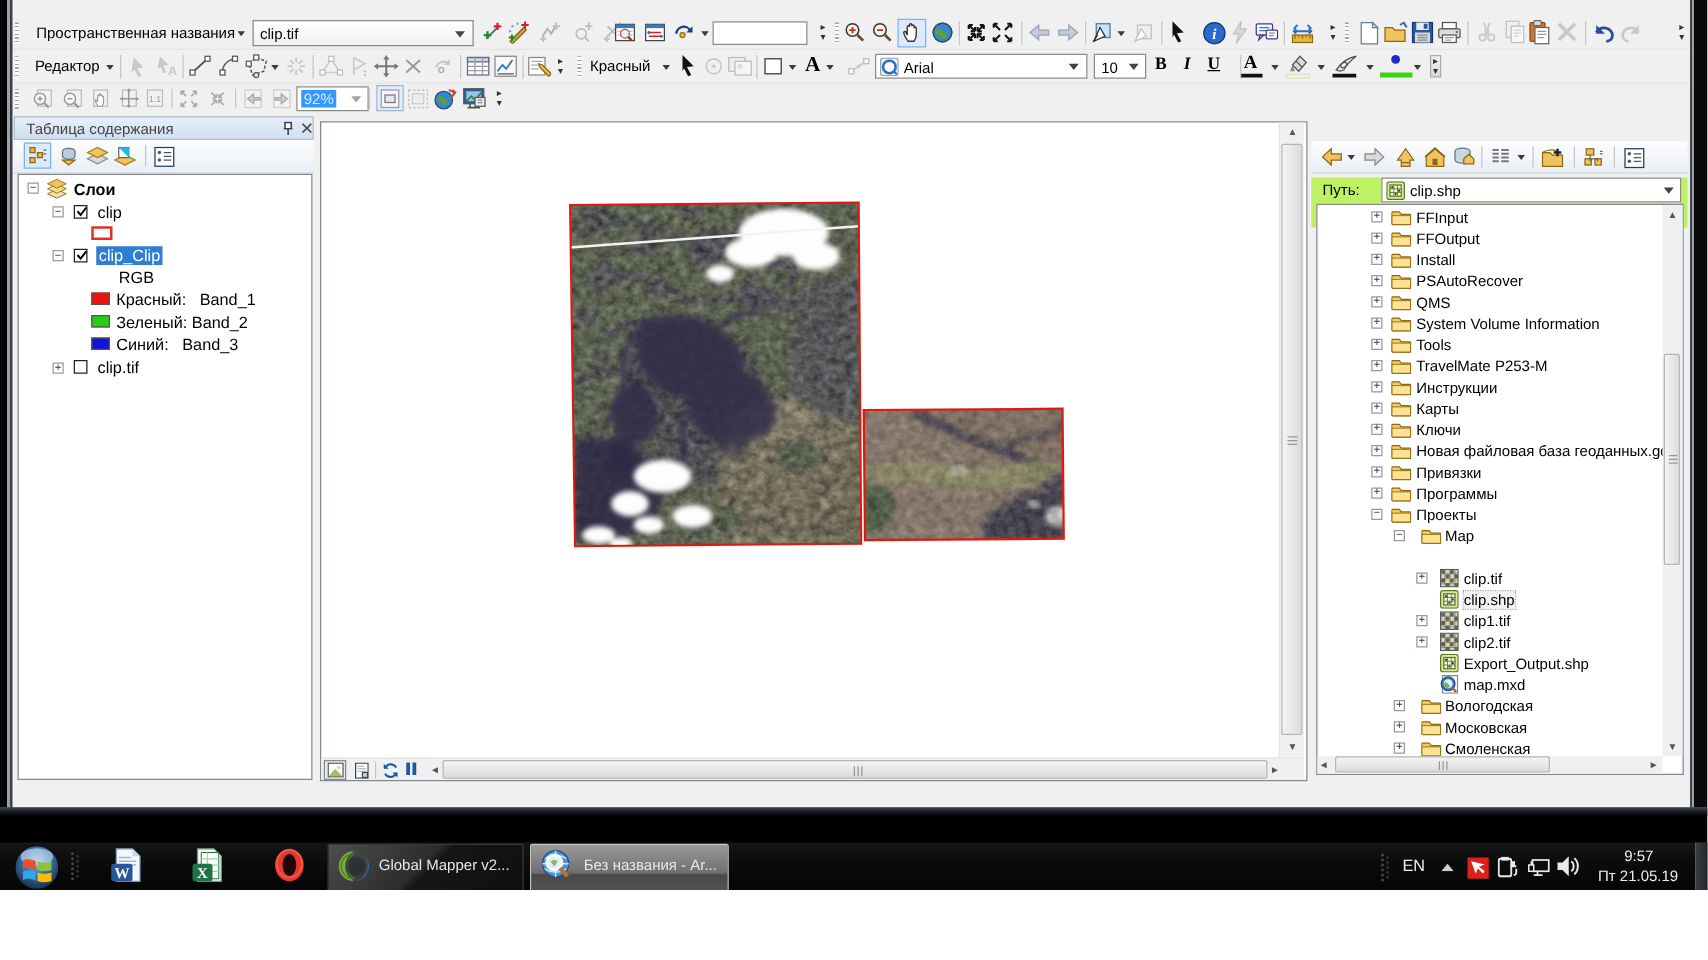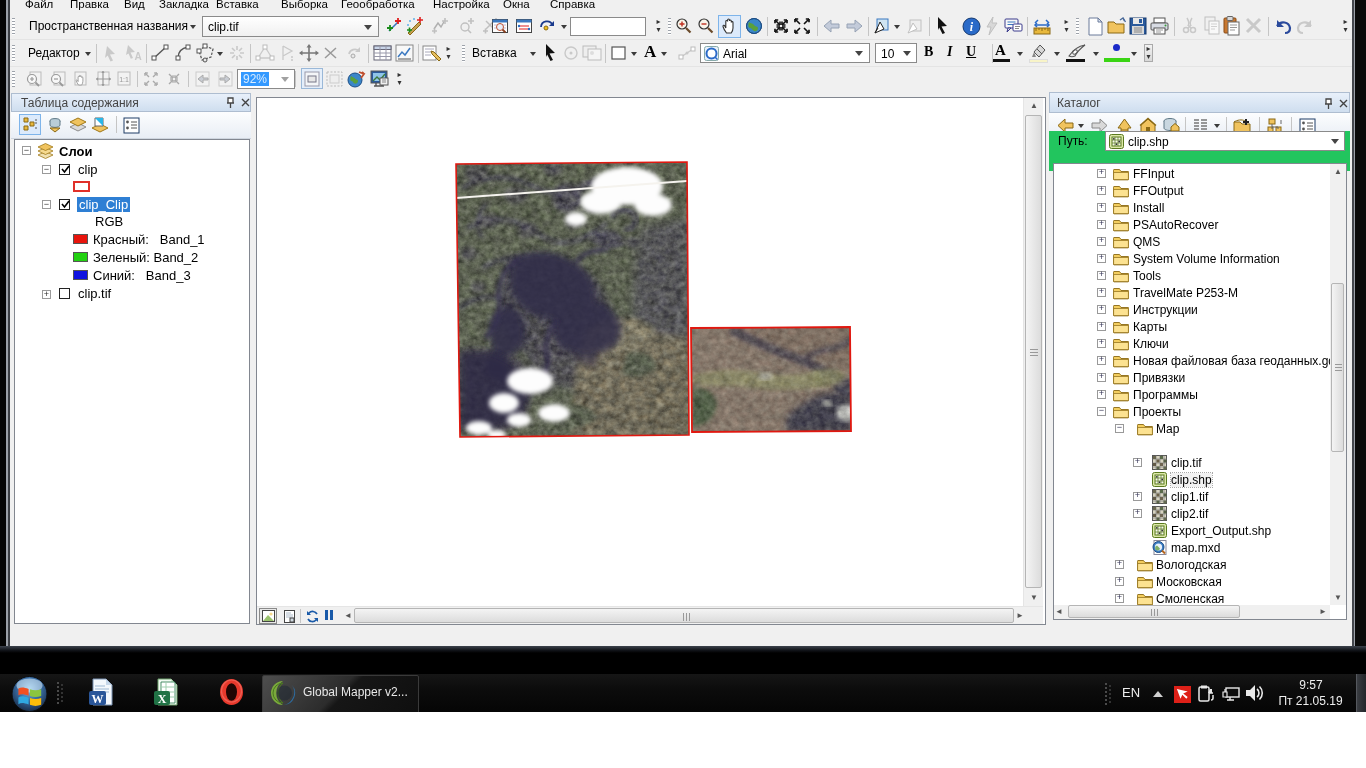--- a/index.html
+++ b/index.html
@@ -42,32 +42,20 @@
 
 #black{left:0;top:646px;width:1366px;height:66px;background:#000}
 #tbar{left:0;top:674px;width:1366px;height:38px;background:linear-gradient(180deg,#161616,#0c0c0c 40%,#050505)}
 .tbtn{position:absolute;top:1px;height:48px;border:1px solid #3a3a3a;border-radius:2px;color:#e8e8e8;font-size:12px}
 #white-bottom{left:0;top:712px;width:1366px;height:56px;background:#fff}
 .g{position:absolute}
 </style></head>
 <body>
 <div id="screen">
 <div class="abs" id="win">
-  <div class="abs" id="menu">
-    <span style="left:15px">Файл</span>
-        <span style="left:60px">Правка</span>
-    <span style="left:114px">Вид</span>
-        <span style="left:149px">Закладка</span>
-    <span style="left:206px">Вставка</span>
-        <span style="left:271px">Выборка</span>
-    <span style="left:331px">Геообработка</span>
-        <span style="left:423px">Настройка</span>
-    <span style="left:493px">Окна</span>
-        <span style="left:540px">Справка</span>
-  </div>
   <div class="abs trow" id="rowA">
     <span class="grip" style="left:2px;top:5px;height:17px"></span>
     <span class="tlabel" style="left:19px;top:6px">Пространственная названия</span>
     <span class="caret" style="left:180px;top:12px"></span>
     <span class="combo" style="left:192px;top:3px;width:177px;height:21px;background:linear-gradient(180deg,#fff,#f0f0f0)">
           <span style="position:absolute;left:5px;top:3px;font-size:12px">clip.tif</span>
           <span class="carrow" style="right:6px;border-left-width:4px;border-right-width:4px;border-top-width:5px"></span>
         </span>
     <svg class="ticon" style="left:376px;top:5px" viewBox="0 0 16 16">
           <path d="M3 13L12 4" stroke="#3a78c0" stroke-width="1.6"></path>
@@ -317,21 +305,21 @@
           <path d="M3 15h13" stroke="#555"></path>
         </svg>
     <span class="tsep" style="left:408px;top:4px;height:19px"></span>
     <svg class="ticon" style="left:412px;top:4px;width:19px;height:18px" viewBox="0 0 19 18">
           <rect x="1" y="2" width="13" height="14" fill="#fff" stroke="#888"></rect>
           <path d="M3 5h9M3 8h9M3 11h6" stroke="#aab"></path>
           <path d="M10 10l7 7 2-2-7-7-3-1z" fill="#e8c060" stroke="#8a6914"></path>
         </svg>
     <span class="chev" style="left:434px;top:5px">▸<br>▾</span>
     <span class="grip" style="left:452px;top:5px;height:17px"></span>
-    <span class="tlabel" style="left:462px;top:6px">Вставка</span>
+    <span class="tlabel" style="left:462px;top:6px">Красный</span>
     <span class="caret" style="left:520px;top:12px"></span>
     <svg class="ticon" style="left:531px;top:3px;width:18px;height:20px" viewBox="0 0 18 20">
           <path d="M5 1l9 9-5.5.5L12 17l-2.5 1-3.3-6.5L5 14z" fill="#111"></path>
         </svg>
     <svg class="ticon" style="left:552px;top:4px;width:18px;height:18px" viewBox="0 0 18 18">
           <circle cx="9" cy="9" r="6" fill="none" stroke="#c9c9c9" stroke-width="1.4"></circle>
           <circle cx="9" cy="9" r="1.5" fill="#c9c9c9"></circle>
         </svg>
     <svg class="ticon" style="left:572px;top:4px;width:20px;height:18px" viewBox="0 0 20 18">
           <rect x="1" y="2" width="13" height="11" fill="#eee" stroke="#bbb"></rect>
@@ -716,29 +704,20 @@
         <span style="position:absolute;left:73px;top:3px;width:3px;height:10px;background:#1859a8"></span>
         <div class="sbarr" style="left:86px;top:1px;width:10px;height:16px;line-height:16px">◄</div>
         <div class="sbthumbh" style="left:97px;top:1px;width:660px;height:15px">
           <div style="position:absolute;left:328px;top:4px;width:1px;height:8px;background:#999;box-shadow:3px 0 #999,6px 0 #999"></div>
         </div>
         <div class="sbarr" style="left:758px;top:1px;width:10px;height:16px;line-height:16px">►</div>
       </div>
     </div>
 
     <div class="abs" id="rpanel" style="left:1038px;top:0;width:304px;height:534px">
-      <div class="phead" style="left:1px;top:1px;width:301px;height:21px;line-height:20px">
-        <span style="position:absolute;left:7px">Каталог</span>
-        <svg style="position:absolute;left:273px;top:5px" width="11" height="12" viewBox="0 0 11 12">
-              <path d="M3 1h5v5H3zM2 6h7M5.5 6v5" stroke="#444" stroke-width="1.3" fill="#fff"></path>
-            </svg>
-        <svg style="position:absolute;left:289px;top:6px" width="9" height="9" viewBox="0 0 9 9">
-              <path d="M1 1l7 7M8 1l-7 7" stroke="#444" stroke-width="1.4"></path>
-            </svg>
-      </div>
       <div class="ptool" style="left:1px;top:22px;width:301px;height:26px">
         <svg class="g" style="left:8px;top:5px" width="17" height="15" viewBox="0 0 17 15">
               <path d="M8 1v4h8v5H8v4L1 7.5z" fill="#f0c35e" stroke="#8a6914"></path>
             </svg>
         <span class="caret" style="left:29px;top:11px"></span>
         <svg class="g" style="left:42px;top:5px" width="17" height="15" viewBox="0 0 17 15">
               <path d="M9 1v4H1v5h8v4l7-6.5z" fill="#d9d9d9" stroke="#888"></path>
             </svg>
         <svg class="g" style="left:67px;top:4px" width="17" height="17" viewBox="0 0 17 17">
               <path d="M5 16v-5H2L8.5 2l6.5 9h-3v5z" fill="#f0c35e" stroke="#8a6914"></path>
@@ -774,21 +753,21 @@
               <path d="M13 3h2M13 5h2" stroke="#666"></path>
             </svg>
         <span class="tsep" style="left:242px;top:4px;height:17px"></span>
         <svg class="g" style="left:250px;top:5px" width="17" height="17" viewBox="0 0 17 17">
               <rect x="1" y="1" width="15" height="15" fill="#fff" stroke="#1f3d66"></rect>
               <circle cx="4.5" cy="5" r="1.4" fill="#555"></circle>
               <circle cx="4.5" cy="11" r="1.4" fill="#555"></circle>
               <path d="M8 5h6M8 8h6M8 11h6" stroke="#555"></path>
             </svg>
       </div>
-      <div class="abs" style="left:1px;top:40px;width:301px;height:40px;background:#22c55e">
+      <div class="abs" style="left:1px;top:51px;width:301px;height:40px;background:#bef264">
         <span style="position:absolute;left:9px;top:3px;font-size:12px">Путь:</span>
         <span class="combo" style="left:56px;top:0;width:240px;height:20px">
           <svg class="g" style="left:3px;top:2px" width="15" height="15" viewBox="0 0 15 15">
                 <rect x="0.5" y="0.5" width="14" height="14" rx="2" fill="#dce8a8" stroke="#5a7a1e"></rect>
                 <rect x="3" y="3" width="9" height="9" fill="#f5f8ea" stroke="#5a7a1e"></rect>
                 <path d="M3 6h9M3 9h9M6 3v9M9 3v9" stroke="#5a7a1e" stroke-width="0.7"></path>
                 <circle cx="4.8" cy="4.8" r="0.9" fill="#333"></circle>
                 <circle cx="10.2" cy="7.5" r="0.9" fill="#333"></circle>
                 <circle cx="7.5" cy="10.2" r="0.9" fill="#333"></circle>
               </svg>
@@ -1067,20 +1046,31 @@
   </svg>
   <div class="tbtn" style="left:262px;width:157px;background:linear-gradient(135deg,#4e4e4e,#2c2c2c 45%,#161616 50%,#0e0e0e)">
     <svg class="g" style="left:7px;top:4px" width="26" height="26" viewBox="0 0 26 26">
       <path d="M13 1a12 12 0 100 24A14 14 0 0113 1z" fill="#7aa93c"></path>
       <path d="M13 3a10 10 0 100 20 12.5 12.5 0 010-20z" fill="none" stroke="#4a7a1e" stroke-width="1"></path>
       <path d="M14 25a12 12 0 008-20 13 13 0 01-8 20z" fill="#2d6da3"></path>
       <circle cx="14.5" cy="13" r="7.5" fill="#0c1b2a" opacity="0.35"></circle>
     </svg>
     <span style="position:absolute;left:40px;top:9px">Global Mapper v2...</span>
   </div>
+  <div class="tbtn" style="left:424px;width:159px;background:linear-gradient(180deg,#9a9a9a,#6f6f6f 48%,#4a4a4a 52%,#5a5a5a);border-color:#c8c8c8">
+    <svg class="g" style="left:7px;top:3px" width="28" height="28" viewBox="0 0 28 28">
+      <circle cx="12.5" cy="12" r="10.5" fill="#4a94d4" stroke="#1d4e86"></circle>
+      <path d="M4 8c4-3.5 13-3.5 17 0M4 16c4 3.5 13 3.5 17 0M12.5 1.5v21M2 12h21" stroke="#cfe4f5" stroke-width="1.2" fill="none"></path>
+      <circle cx="11.5" cy="11" r="6" fill="#e8f2fa" opacity="0.92"></circle>
+      <circle cx="11.5" cy="11" r="6" fill="none" stroke="#f4f8fb" stroke-width="2.4"></circle>
+      <path d="M16 15.5l6 6.5" stroke="#c07030" stroke-width="3.4"></path>
+      <path d="M8.5 10.5c1.5-2 4.5-2 5.5 0l-2.5 3.5z" fill="#86b86a"></path>
+    </svg>
+    <span style="position:absolute;left:42px;top:9px">Без названия - Ar...</span>
+  </div>
   <div class="g" style="left:1105px;top:9px;width:2px;height:2px;background:#4a4a4a;box-shadow:0 4px #4a4a4a,0 8px #4a4a4a,0 12px #4a4a4a,0 16px #4a4a4a,0 20px #4a4a4a,4px 2px #333,4px 6px #333,4px 10px #333,4px 14px #333,4px 18px #333"></div>
   <span class="g" style="left:1122px;top:11px;color:#eee;font-size:13px">EN</span>
   <svg class="g" style="left:1153px;top:17px" width="10" height="6" viewBox="0 0 10 6">
         <path d="M0 6l5-6 5 6z" fill="#d0d0d0"></path>
       </svg>
   <div class="g" style="left:1174px;top:12px;width:17px;height:17px;background:#dd2018">
     <svg style="position:absolute;left:2px;top:2px" width="13" height="13" viewBox="0 0 13 13">
           <path d="M1 1l4 11 2-4.5L11.5 12 13 10 8 6l5-2z" fill="#fff" transform="scale(0.9)"></path>
         </svg>
   </div>

